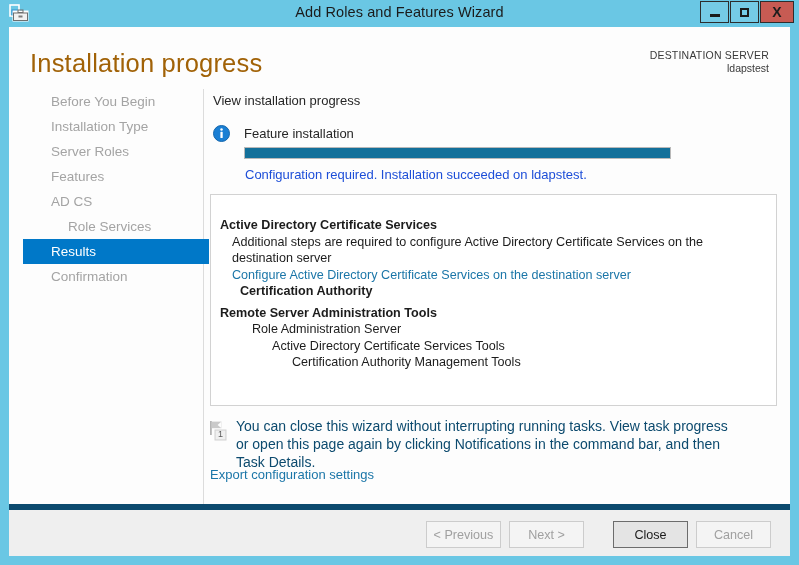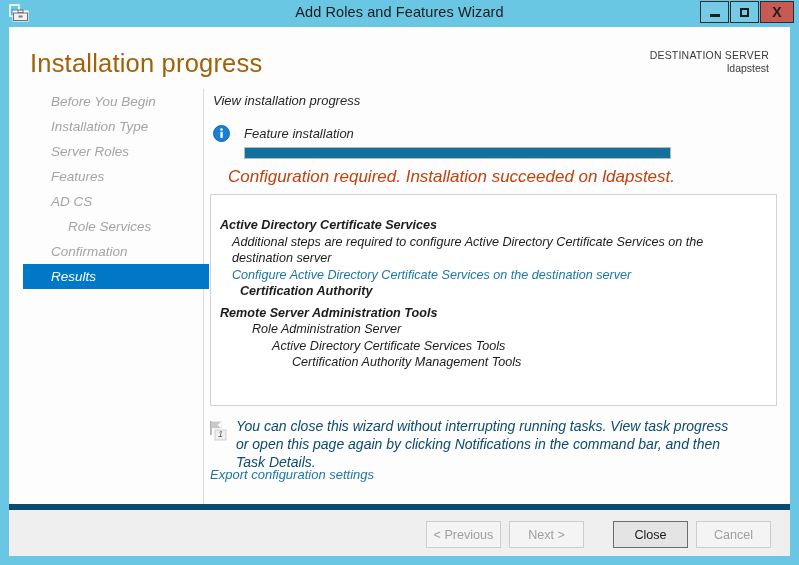--- a/index.html
+++ b/index.html
@@ -129,21 +129,20 @@
   }
   #dest-value {
     font-size: 10.5px;
     color: #3a3a3a;
   }
 
   
   #body-split {
     position: relative;
     height: 415px;
-    font-style: italic;
   }
   #sidebar {
     position: absolute;
     left: 0;
     top: 0;
     width: 194px;
     height: 415px;
     border-right: 1px solid #dcdcdc;
   }
   .nav-item {
@@ -207,24 +206,24 @@
     background: #ffffff;
     border: 1px solid #b9b9b9;
     box-sizing: border-box;
   }
   #progress-fill {
     height: 100%;
     background: #13709a;
   }
   #progress-status {
     position: absolute;
-    left: 24px;
+    left: 41px;
     top: 78px;
-    font-size: 17px;
-    color: #c2410c;
+    font-size: 13px;
+    color: #1d4ed8;
   }
 
   
   #result-box {
     position: absolute;
     left: 6px;
     top: 105px;
     width: 567px;
     height: 212px;
     border: 1px solid #d2d2d2;
@@ -358,22 +357,22 @@
 
     <div id="body-split">
 
       <div id="sidebar">
         <div class="nav-item"><span>Before You Begin</span></div>
         <div class="nav-item"><span>Installation Type</span></div>
         <div class="nav-item"><span>Server Roles</span></div>
         <div class="nav-item"><span>Features</span></div>
         <div class="nav-item"><span>AD CS</span></div>
         <div class="nav-item sub"><span>Role Services</span></div>
+        <div class="nav-item selected"><span>Results</span></div>
         <div class="nav-item"><span>Confirmation</span></div>
-        <div class="nav-item selected"><span>Results</span></div>
       </div>
 
       <div id="content">
 
         <div id="view-progress-label">View installation progress</div>
 
         <div id="feature-row">
           <span id="info-icon">
             <svg width="17" height="17" viewBox="0 0 17 17">
               <circle cx="8.5" cy="8.5" r="8" fill="#1a7fd4"></circle>

